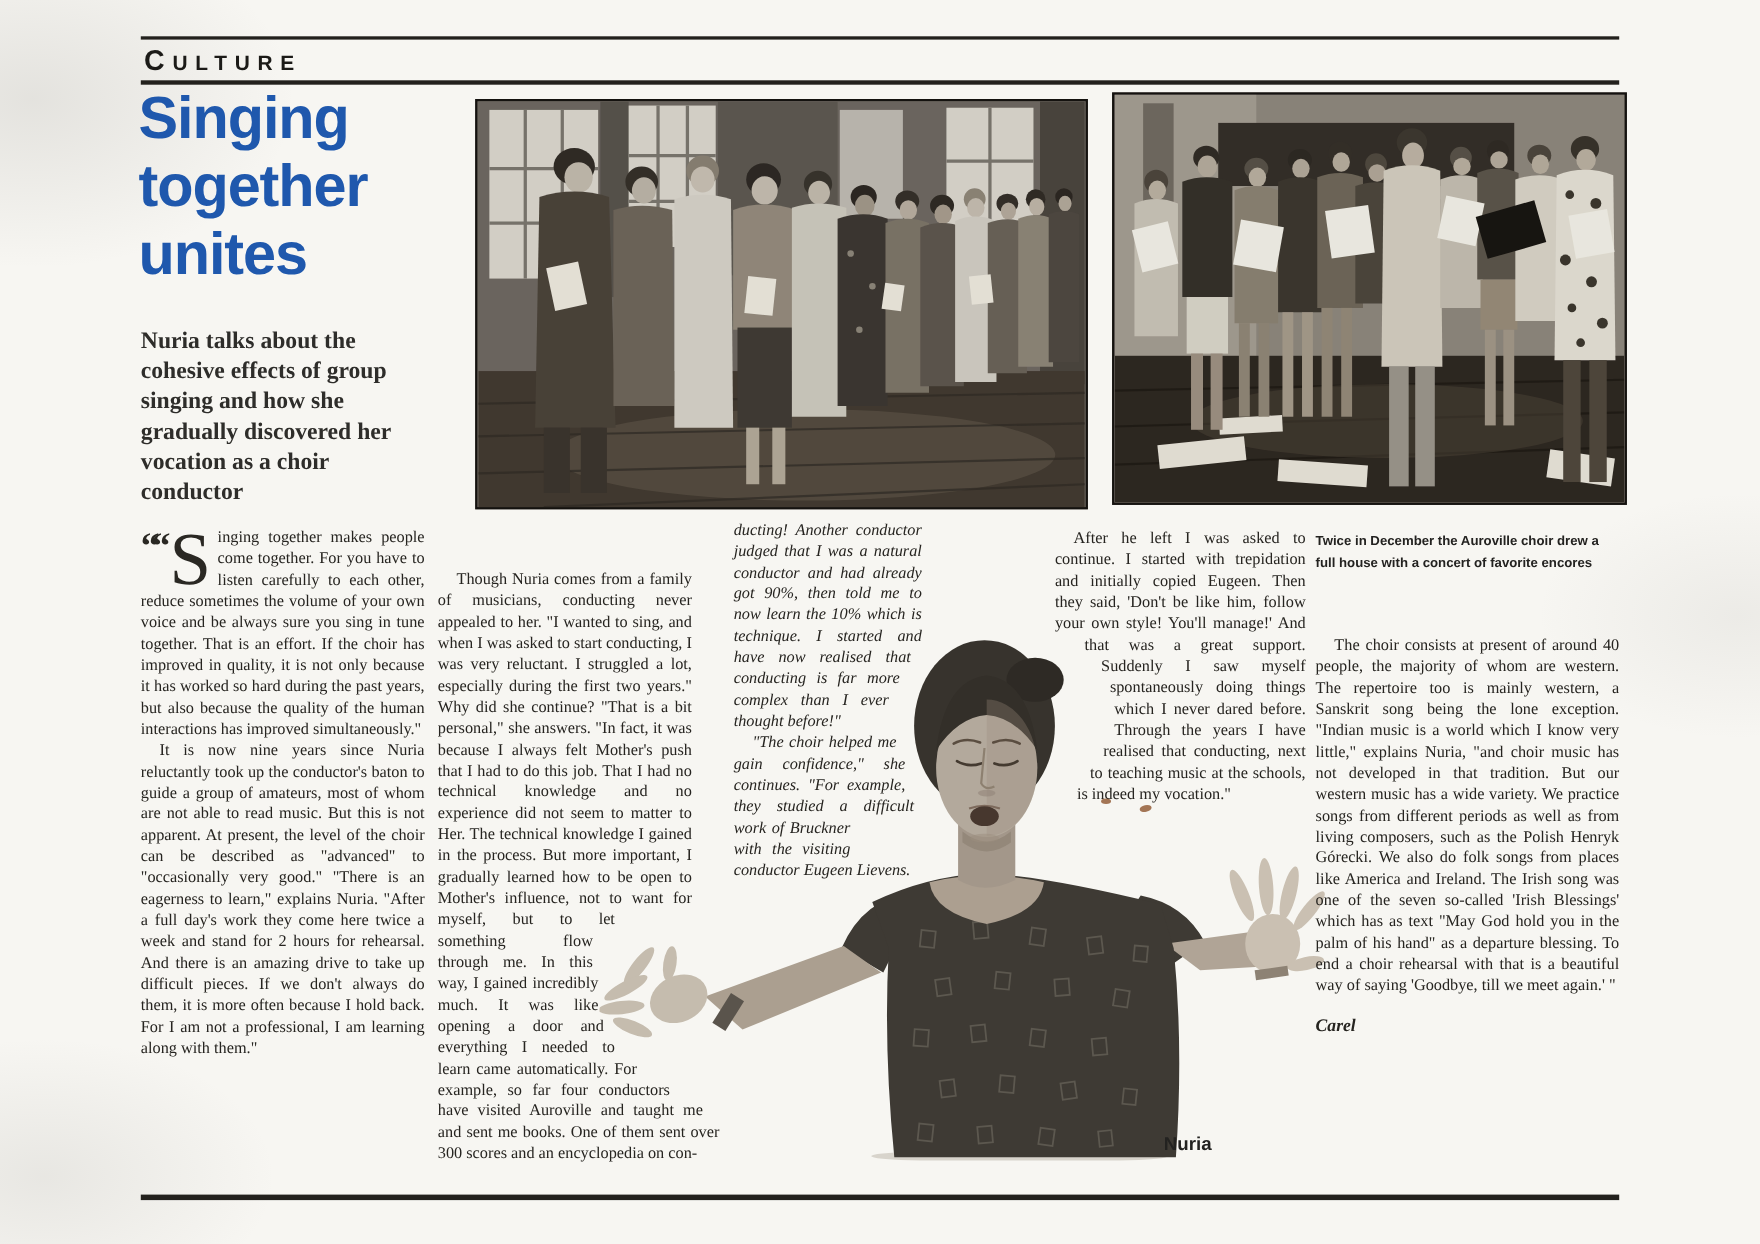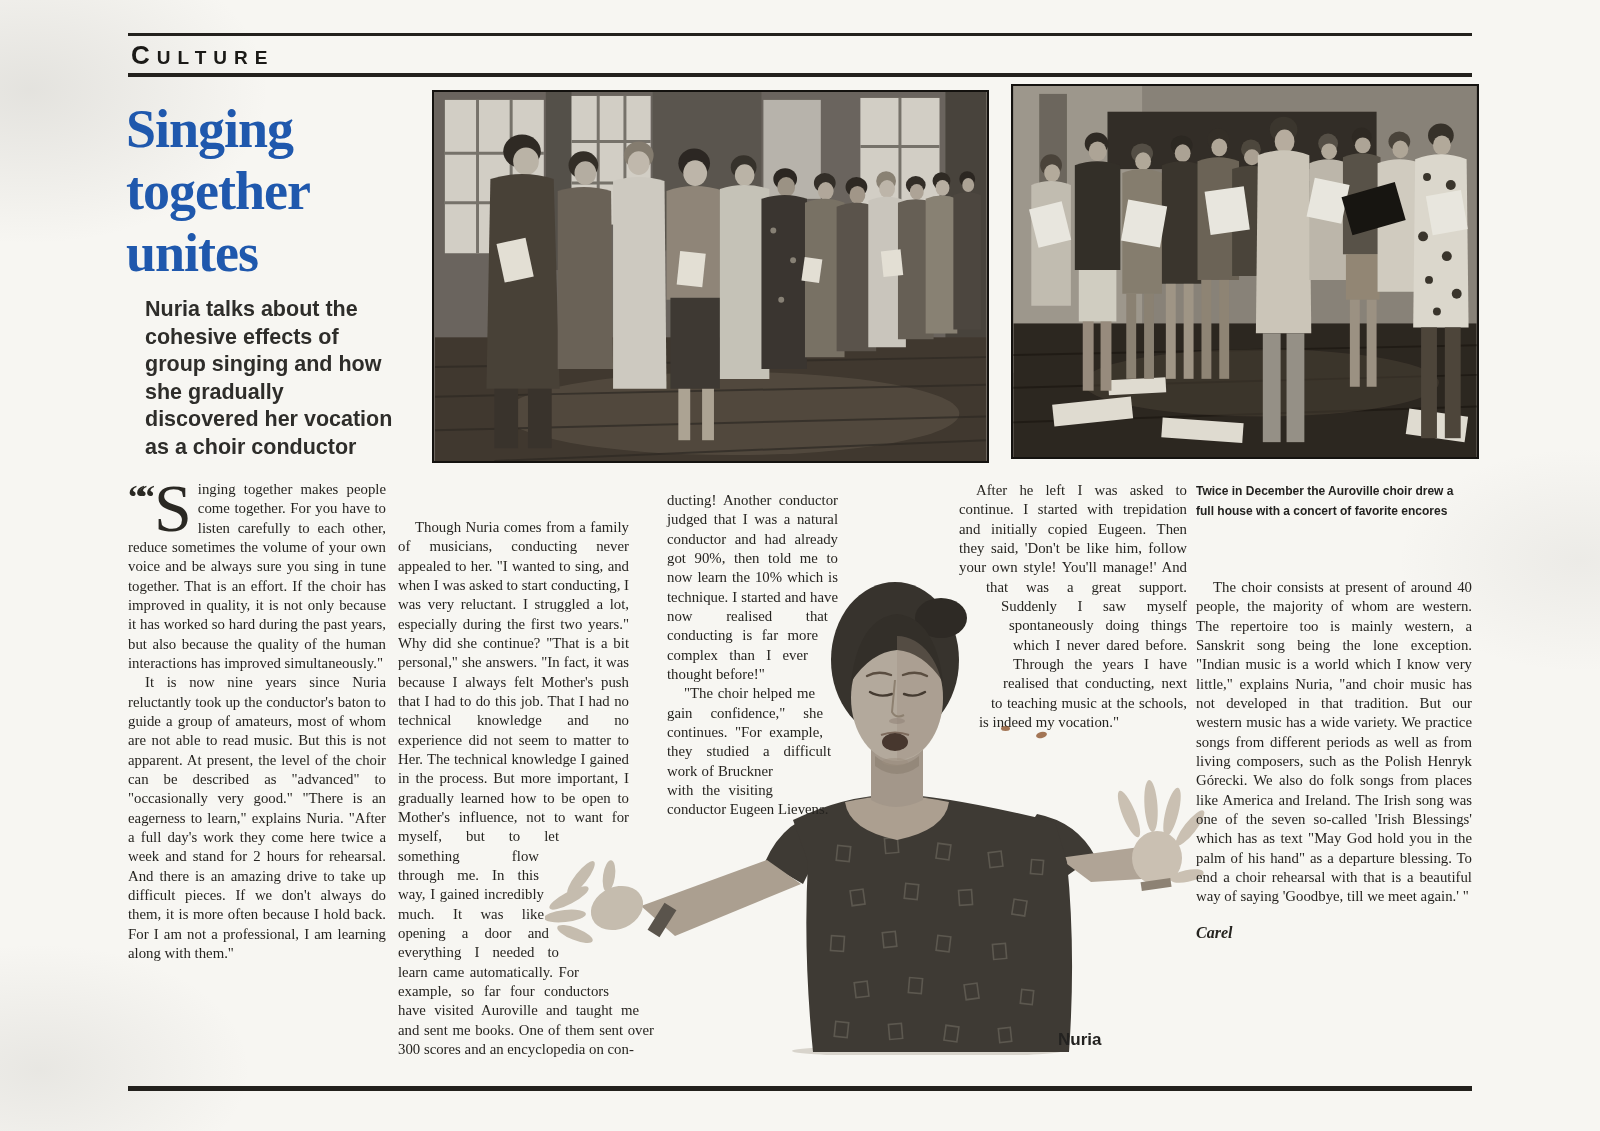--- a/index.html
+++ b/index.html
@@ -13,35 +13,35 @@
       #f7f6f2;
     font-family:"Liberation Serif", serif; color:#242320;padding-left:42px;
   }
   .rule { position:absolute; background:#23211d; }
   .rule-top    { left:128px; top:33px;   width:1344px; height:3px; }
   .rule-mid    { left:128px; top:73px;   width:1344px; height:4px; }
   .rule-bottom { left:128px; top:1086px; width:1344px; height:5px; }
   .section { position:absolute; left:131px; top:40px; font-family:"Liberation Sans", sans-serif;
              font-weight:bold; color:#1b1a17; letter-spacing:7px; font-size:19px; line-height:30px; }
   .section .sec-c { font-size:26px; }
-  .headline { position:absolute; left:126px; top:98px; width:260px;
-              font-family:Liberation Serif, serif; font-weight:bold;
+  .headline { position:absolute; left:126px; top:76px; width:260px;
+              font-family:Liberation Sans, sans-serif; font-weight:bold;
               font-size:54px; line-height:62px; letter-spacing:-1px; }
-  .deck { position:absolute; left:145px; top:296px; width:250px;
-          font-family:Liberation Sans, sans-serif; font-weight:bold;
+  .deck { position:absolute; left:128px; top:296px; width:250px;
+          font-family:Liberation Serif, serif; font-weight:bold;
           font-size:21.5px; line-height:27.5px; color:#2e2d2a; }
   figure.photo { position:absolute; border:2px solid #14120f; background:#6e6861; overflow:hidden; }
   .photo-left  { left:432px;  top:90px; width:557px; height:373px; }
   .photo-right { left:1011px; top:84px; width:468px; height:375px; }
   .photo svg { display:block; width:100%; height:100%; }
   .col { position:absolute; text-align:justify; font-size:14.8px; line-height:19.33px; color:#262420; z-index:2; }
   .col p.indent { text-indent:17px; }
   .col1 { left:128px; top:480px; width:258px; }
   .col2 { left:398px; top:478px; width:256px;margin-top:40px; }
-  .col3 { left:667px; top:491px; width:256px; }
+  .col3 { left:667px; top:473px; width:256px;font-style:italic; }
   .col4 { left:931px; top:481px; width:256px; }
   .col5 { left:1196px; top:578px; width:276px; }
   .caption { position:absolute; left:1196px; top:482px; width:272px; z-index:2;
              font-family:"Liberation Sans", sans-serif; font-weight:bold;
              font-size:12px; line-height:19.5px; color:#232220; }
   .lead-quotes { float:left; font-weight:bold; font-size:34px; line-height:30px; height:40px;
                  letter-spacing:-7px; margin:2px 4px 0 0; color:#2a2823; }
   .drop-cap { float:left; font-size:68px; line-height:54px; height:57px; padding:1px 6px 0 2px; color:#2a2823; }
   .sp  { float:right; clear:right; height:19.33px; }
   .spl { float:left;  clear:left;  height:19.33px; }

